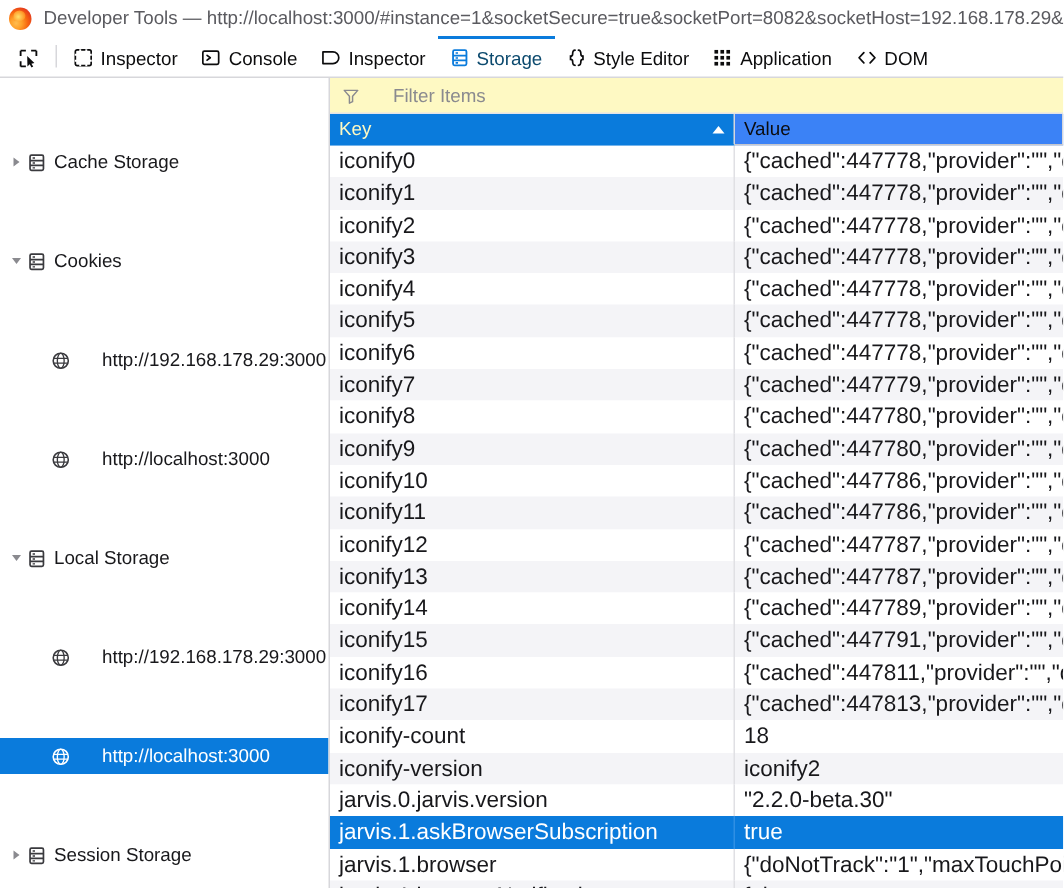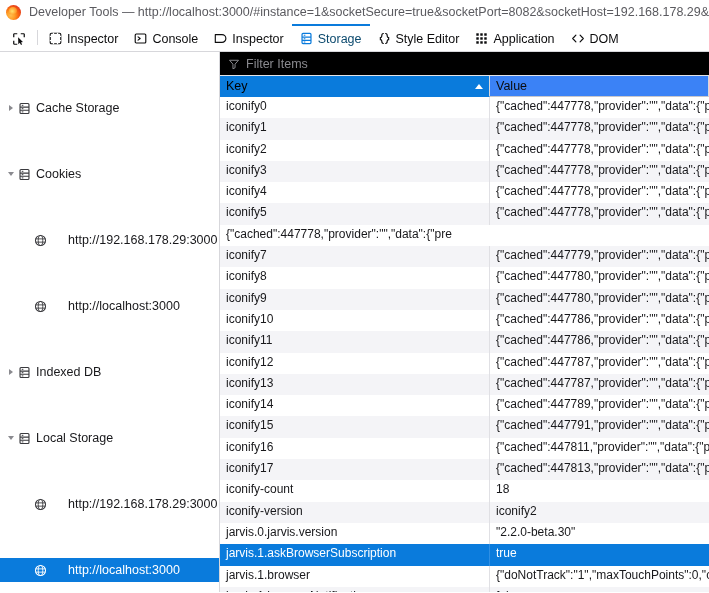--- a/index.html
+++ b/index.html
@@ -125,23 +125,23 @@
   .lvl0 { padding-left: 4px; }
   .lvl1 { padding-left: 34px; gap: 16px; }
 
   
   .panel { flex: 1 1 auto; display: flex; flex-direction: column; overflow: hidden; }
   .filterbar {
     height: 24px;
     flex: 0 0 24px;
     display: flex;
     align-items: center;
-    gap: 6px;
+    gap: 22px;
     padding: 0 8px;
-    background: #000000;
+    background: #fef9c3;
     border-bottom: 1px solid #e4e4e7;
   }
   .filter-input {
     border: none; outline: none;
     background: transparent;
     font-family: "Liberation Sans", sans-serif;
     font-size: 12.5px;
     color: #6a6a6e;
     width: 100%;
   }
@@ -152,32 +152,32 @@
     display: flex; align-items: center;
     padding: 0 6px;
     font-size: 12.5px;
     background: #3b82f6;
     border-right: 1px solid #d7d7db;
     border-bottom: 1px solid #c7c7cc;
     color: #0c0c0d;
     white-space: nowrap;
     cursor: default;
   }
-  .th.sorted { background: #0a7bdc; color: #000000; border-bottom-color: #0a7bdc; }
+  .th.sorted { background: #0a7bdc; color: #fef9c3; border-bottom-color: #0a7bdc; }
   .th-key { width: 270px; flex: 0 0 270px; justify-content: space-between; }
   .th-val { flex: 1 1 auto; }
   .sort-arrow {
     width: 0; height: 0;
     border-left: 4px solid transparent;
     border-right: 4px solid transparent;
     border-bottom: 5px solid #ffffff;
   }
 
   .tbody { flex: 1 1 auto; overflow: hidden; }
-  .trow { display: flex; height: 21.3px; font-size: 12px; cursor: default; }
+  .trow { display: flex; height: 21.3px; font-size: 15px; cursor: default; }
   .trow.odd { background: #f4f4f7; }
   .trow.even { background: #ffffff; }
   .trow.selected { background: #0a7bdc; color: #ffffff; }
   .td {
     padding: 2px 6px 0 6px;
     white-space: nowrap;
     overflow: hidden;
     text-overflow: clip;
   }
   .td-key { width: 270px; flex: 0 0 270px; border-right: 1px solid #e0e0e4; }
@@ -329,33 +329,20 @@
       <span class="ico">
         <svg width="13" height="13" viewBox="0 0 16 16">
           <circle cx="8" cy="8" r="6.2" fill="none" stroke="#3a3a3e" stroke-width="1.3"></circle>
           <ellipse cx="8" cy="8" rx="2.8" ry="6.2" fill="none" stroke="#3a3a3e" stroke-width="1.1"></ellipse>
           <path d="M2 6h12M2 10h12" stroke="#3a3a3e" stroke-width="1.1"></path>
         </svg>
       </span>
       <span class="tree-label">http://localhost:3000</span>
     </div>
 
-    <div class="tree-item lvl0">
-      <span class="twisty">
-          <i></i>
-        </span>
-      <span class="ico">
-        <svg width="13" height="13" viewBox="0 0 16 16">
-          <rect x="2.5" y="1.8" width="11" height="12.4" rx="1.2" fill="none" stroke="#3a3a3e" stroke-width="1.4"></rect>
-          <path d="M2.5 6.3h11M2.5 10.2h11" stroke="#3a3a3e" stroke-width="1.4"></path>
-          <path d="M4.6 4.1h2M4.6 8.2h2M4.6 12.2h2" stroke="#3a3a3e" stroke-width="1.2"></path>
-        </svg>
-      </span>
-      <span class="tree-label">Indexed DB</span>
-    </div>
 
     <div class="tree-item lvl0">
       <span class="twisty open">
           <i></i>
         </span>
       <span class="ico">
         <svg width="13" height="13" viewBox="0 0 16 16">
           <rect x="2.5" y="1.8" width="11" height="12.4" rx="1.2" fill="none" stroke="#3a3a3e" stroke-width="1.4"></rect>
           <path d="M2.5 6.3h11M2.5 10.2h11" stroke="#3a3a3e" stroke-width="1.4"></path>
           <path d="M4.6 4.1h2M4.6 8.2h2M4.6 12.2h2" stroke="#3a3a3e" stroke-width="1.2"></path>
@@ -441,20 +428,21 @@
         </div>
       <div class="trow even">
           <div class="td td-key">iconify4</div>
           <div class="td td-val">{"cached":447778,"provider":"","data":{"pre</div>
         </div>
       <div class="trow odd">
           <div class="td td-key">iconify5</div>
           <div class="td td-val">{"cached":447778,"provider":"","data":{"pre</div>
         </div>
       <div class="trow even">
+          <div class="td td-key">iconify6</div>
           <div class="td td-val">{"cached":447778,"provider":"","data":{"pre</div>
         </div>
       <div class="trow odd">
           <div class="td td-key">iconify7</div>
           <div class="td td-val">{"cached":447779,"provider":"","data":{"pre</div>
         </div>
       <div class="trow even">
           <div class="td td-key">iconify8</div>
           <div class="td td-val">{"cached":447780,"provider":"","data":{"pre</div>
         </div>

